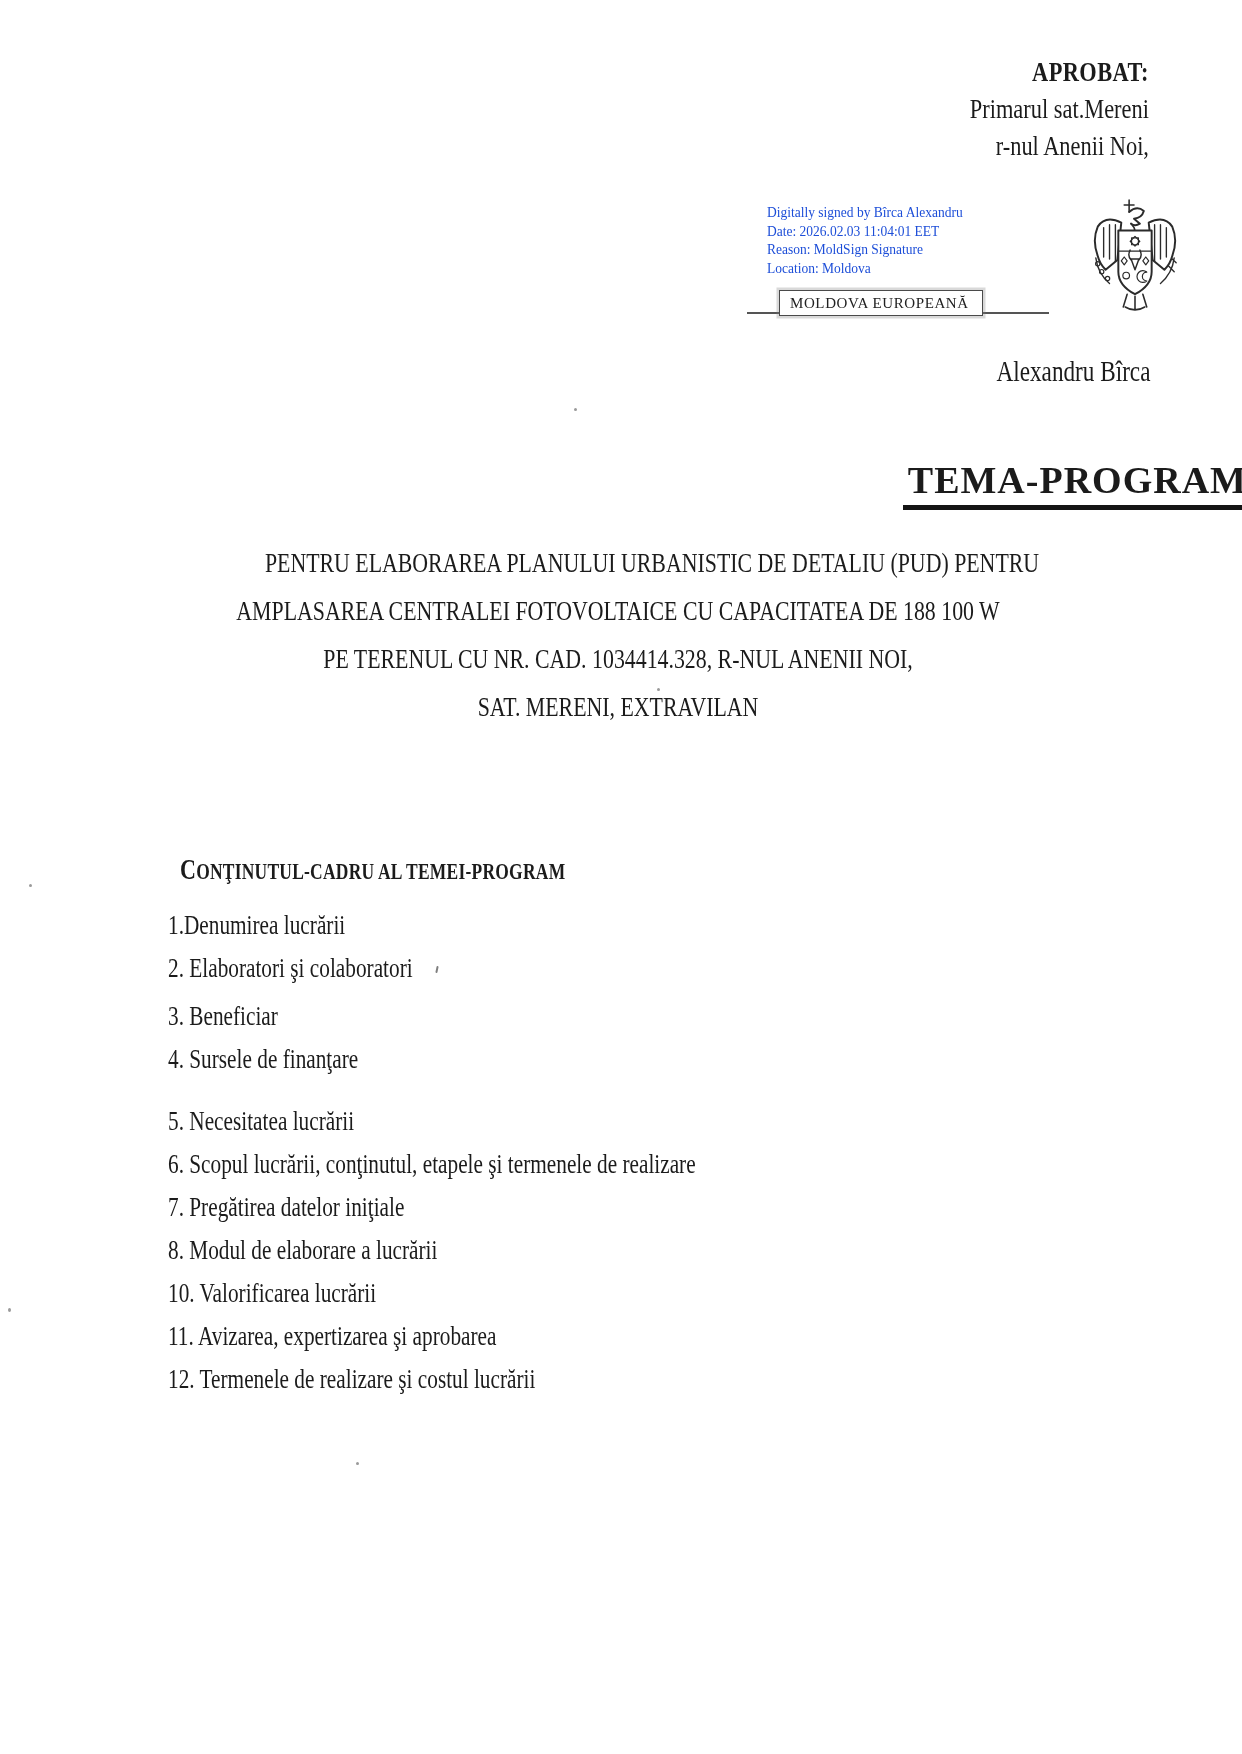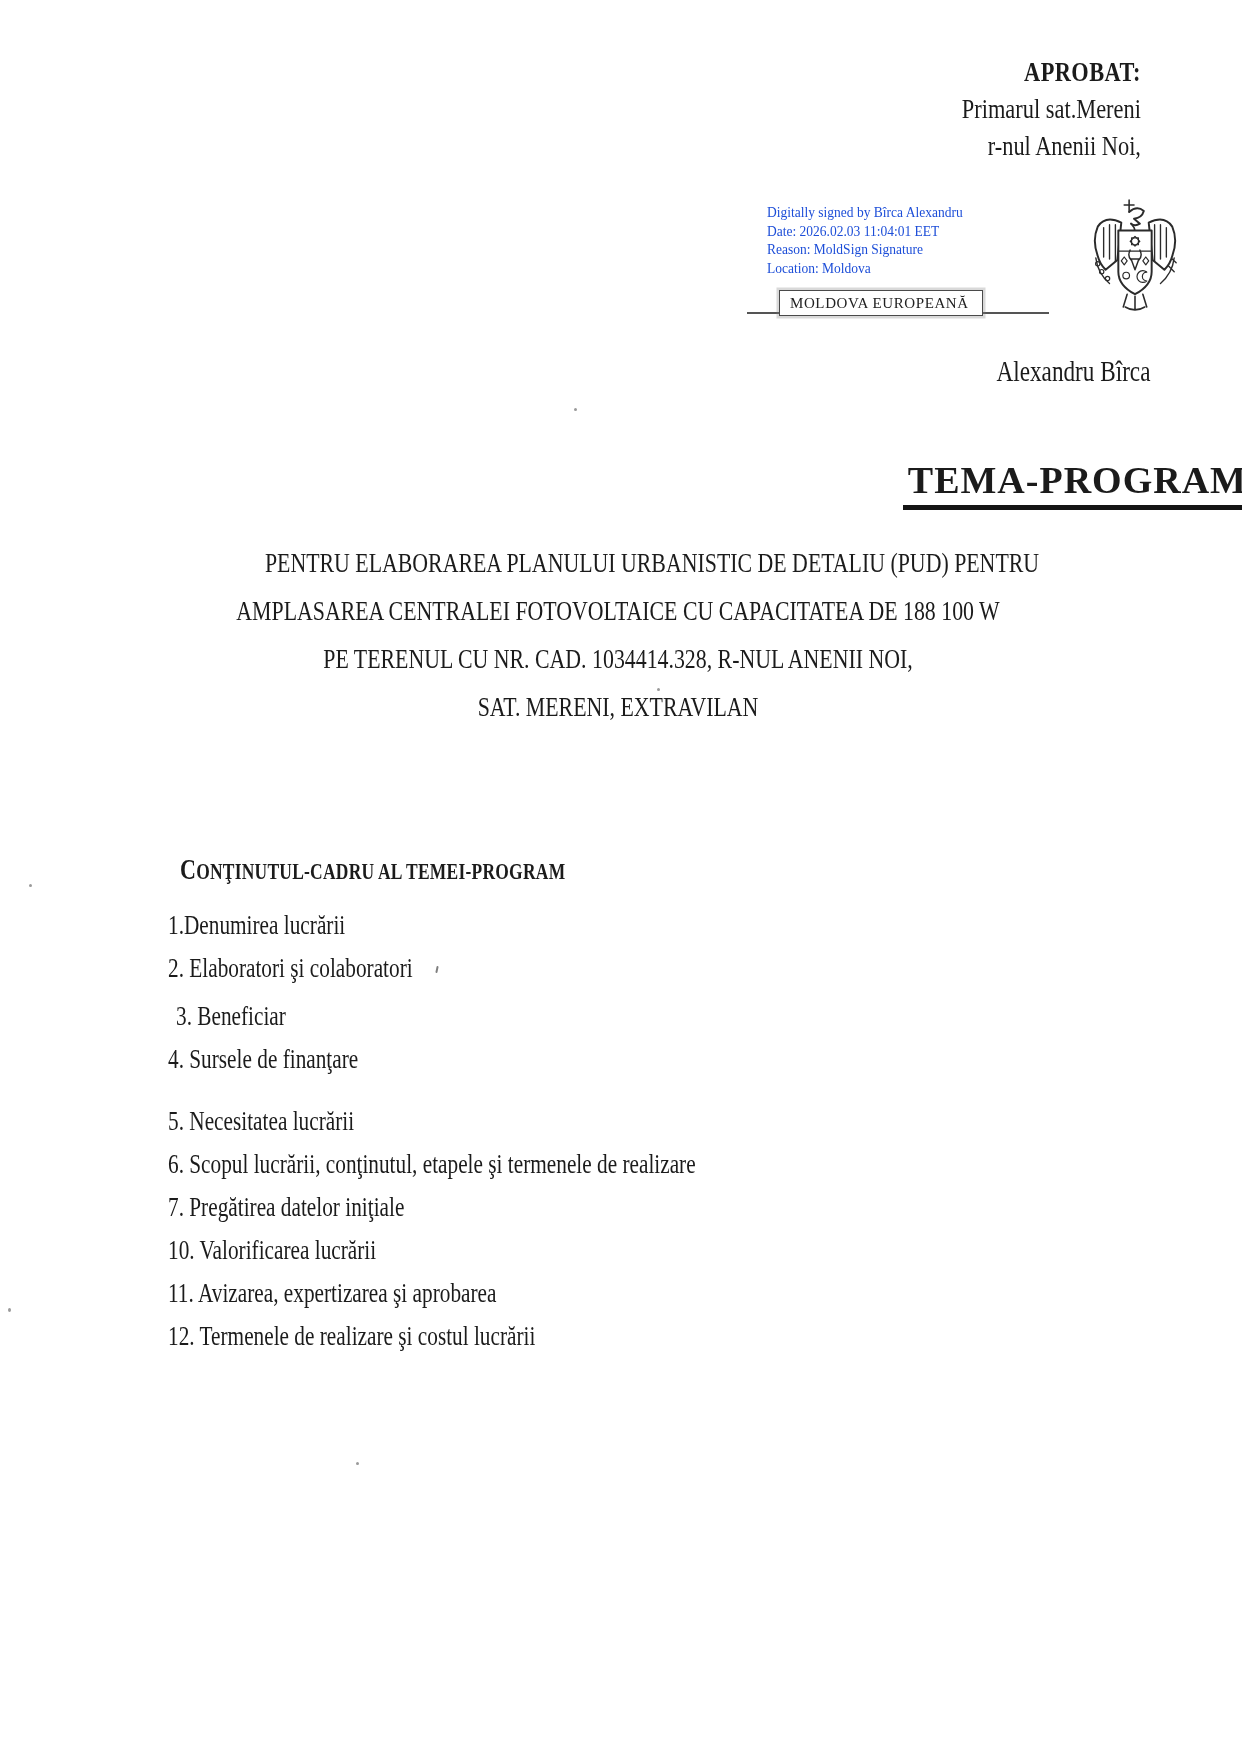--- a/index.html
+++ b/index.html
@@ -12,21 +12,21 @@
     overflow:hidden;
     margin:0 auto;
   }
   .abs{position:absolute;}
   
   .cond-l{transform:scaleX(0.76);transform-origin:0 50%;white-space:nowrap;}
   .cond-r{transform:scaleX(0.80);transform-origin:100% 50%;white-space:nowrap;}
   .cond-c{transform:scaleX(0.78);transform-origin:50% 50%;white-space:nowrap;}
   .cond-s{transform:scaleX(0.90);transform-origin:0 50%;white-space:nowrap;}
 
-  .approval-block{top:53px;right:101px;text-align:right;font-size:28px;line-height:37px;}
+  .approval-block{top:53px;right:93px;text-align:right;font-size:28px;line-height:37px;}
   .approval-title{font-weight:bold;letter-spacing:0.5px;}
 
   .sig-block{left:767px;top:203px;font-size:15px;line-height:18.7px;color:#1d4ed8;}
 
   .stamp{
     left:779px;top:290px;width:204px;height:26px;
     background:#ffffff;
     border:1.5px solid #4a4a4a;
     box-shadow:0 0 0 2.5px rgba(130,130,130,0.30);
     display:flex;align-items:center;
@@ -55,21 +55,21 @@
 
   .section-heading{
     left:180px;top:853px;
     font-size:23px;font-weight:bold;letter-spacing:0.3px;
   }
   .section-heading .sc::first-letter{font-size:29px;}
 
   .toc{left:168px;top:903px;font-size:28px;}
   .toc .item{line-height:43px;height:43px;}
   .toc .g14{margin-top:0;}
-  .toc .g5{margin-top:5px;margin-left:8px;}
+  .toc .g5{margin-top:5px;}
   .toc .g19{margin-top:19px;}
   .toc .g10{}
 
   .artifact{position:absolute;background:#9a9a9a;border-radius:50%;}
   .a1{left:574px;top:408px;width:3px;height:3px;}
   .a2{left:436px;top:966px;width:2px;height:7px;border-radius:1px;background:#808080;transform:rotate(12deg);}
   .a3{left:657px;top:688px;width:3px;height:3px;}
   .a4{left:29px;top:884px;width:3px;height:3px;}
   .a5{left:8px;top:1308px;width:3px;height:4px;}
   .a6{left:356px;top:1462px;width:3px;height:3px;}
@@ -171,20 +171,23 @@
     <div class="item g19">
         <div class="cond-l">5. Necesitatea lucrării</div>
       </div>
     <div class="item g10">
         <div class="cond-l">6. Scopul lucrării, conţinutul, etapele şi termenele de realizare</div>
       </div>
     <div class="item">
         <div class="cond-l">7. Pregătirea datelor iniţiale</div>
       </div>
     <div class="item">
+        <div class="cond-l">8. Modul de elaborare a lucrării</div>
+      </div>
+    <div class="item">
         <div class="cond-l">10. Valorificarea lucrării</div>
       </div>
     <div class="item">
         <div class="cond-l">11. Avizarea, expertizarea şi aprobarea</div>
       </div>
     <div class="item">
         <div class="cond-l">12. Termenele de realizare şi costul lucrării</div>
       </div>
   </div>
 

